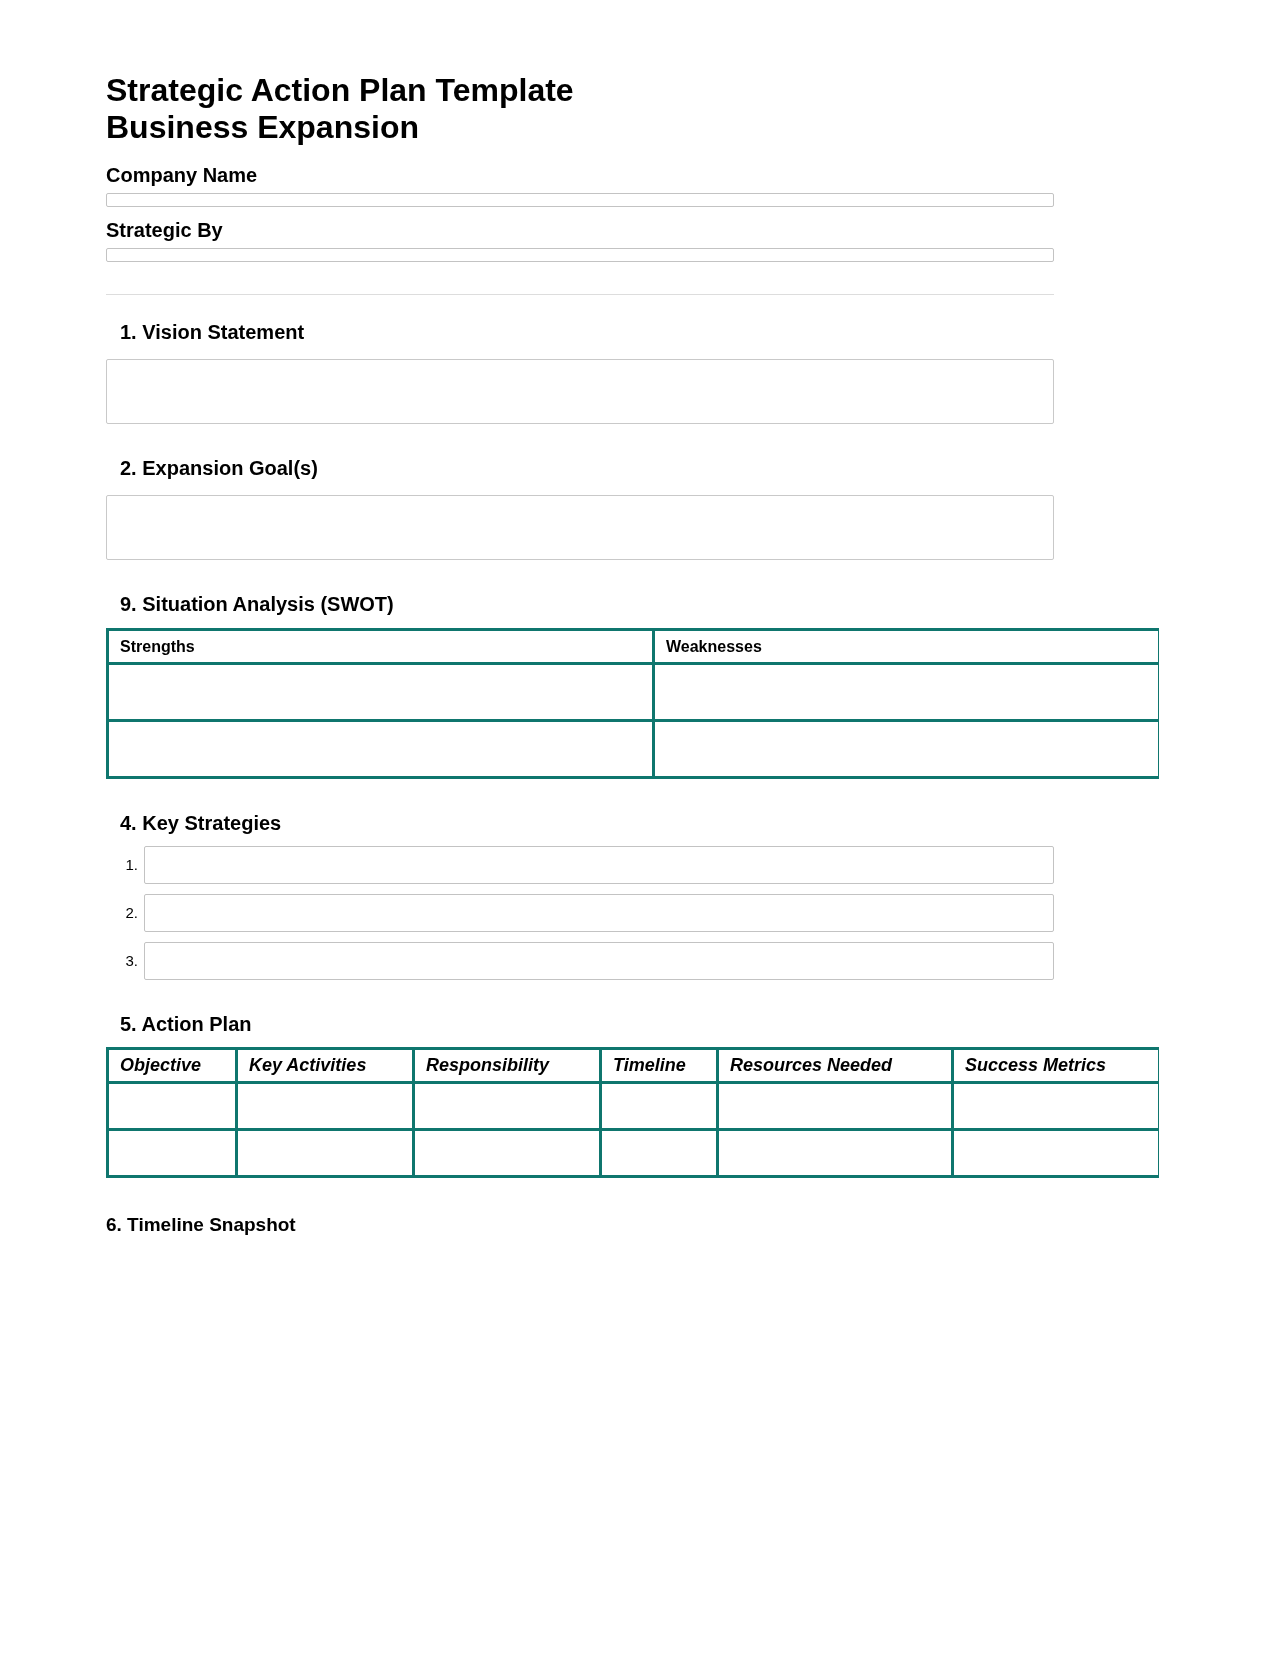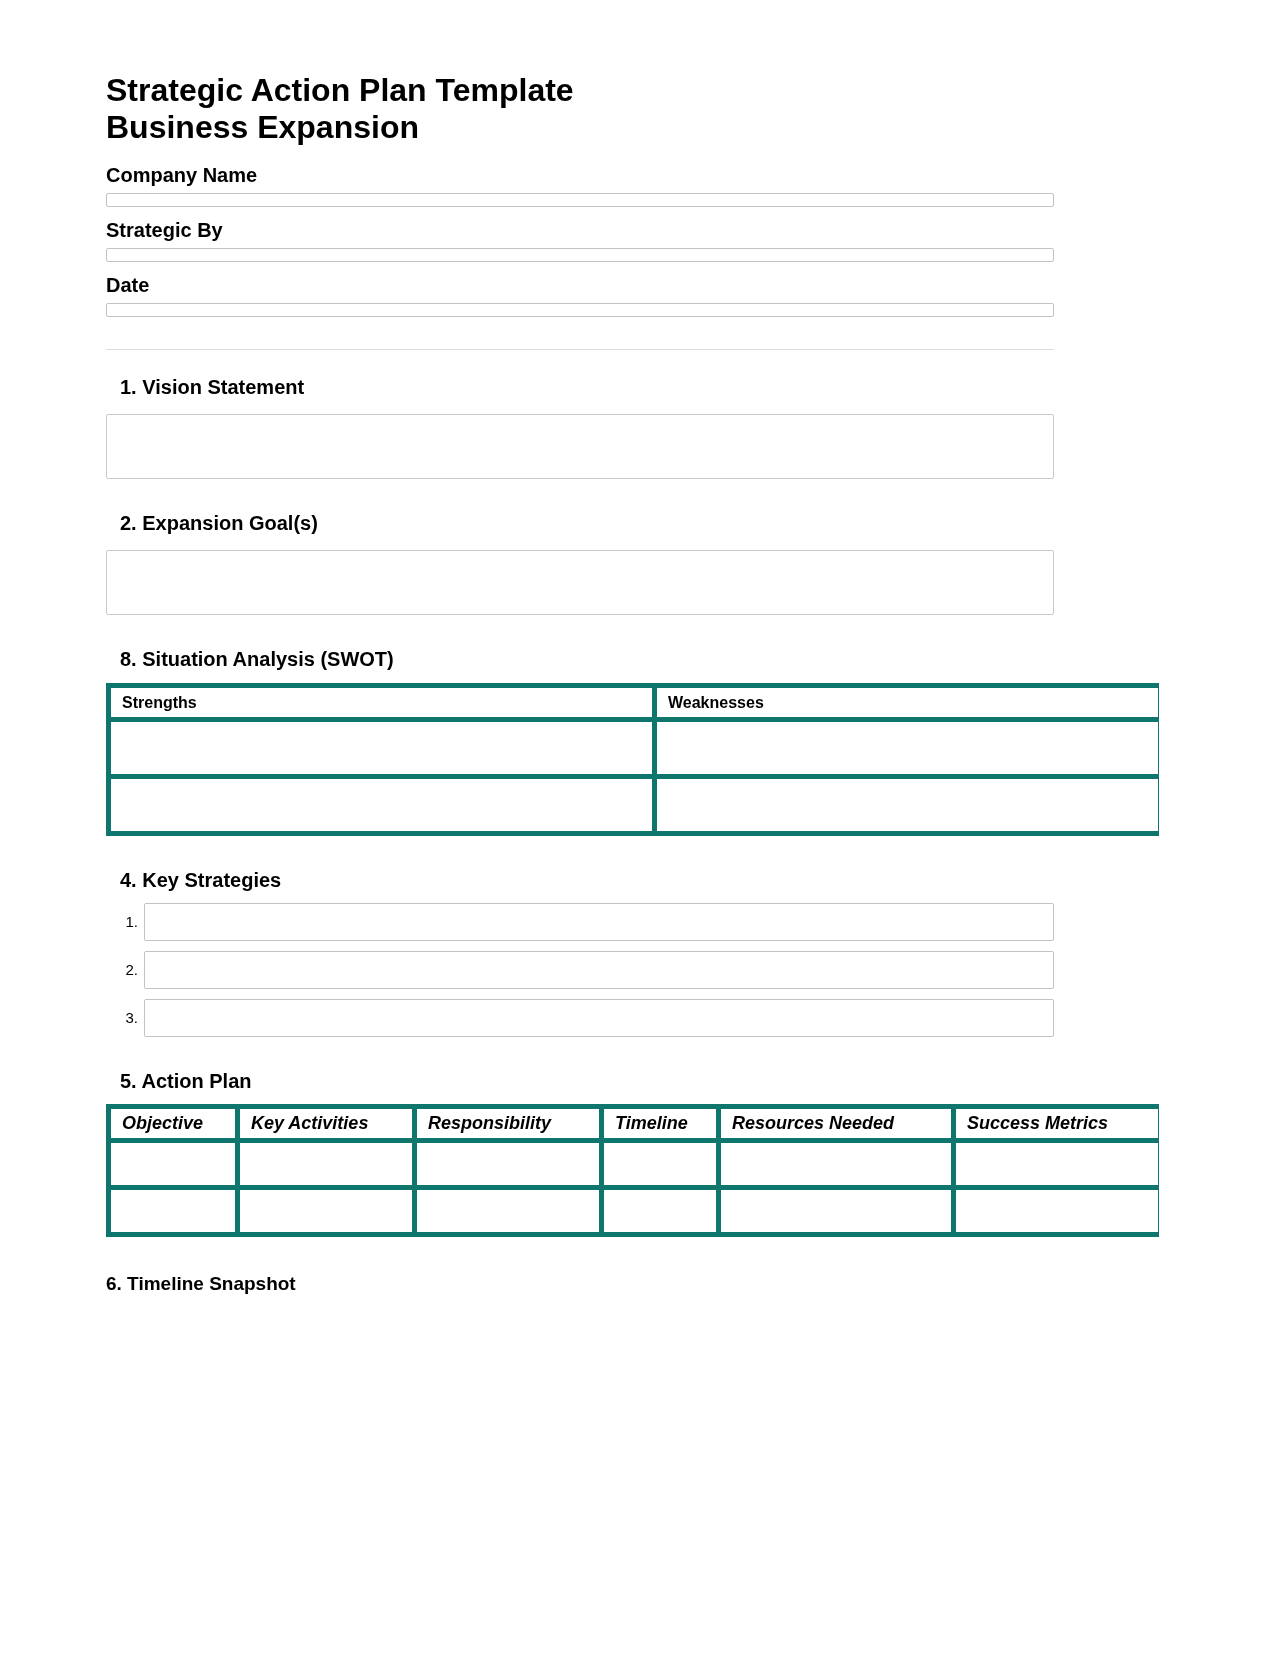--- a/index.html
+++ b/index.html
@@ -27,21 +27,21 @@
   .divider { margin-top:32px; border:none; border-top:1px solid #dddddd; height:0; }
   h2.section-heading { margin-top:33px; font-size:20px; line-height:22px; font-weight:bold;margin-left:14px; }
   h2.section-heading.after-divider { margin-top:26px; }
   .big-box {
     display:block; width:100%; height:65px; margin-top:16px;
     border:1px solid #c9c9c9; border-radius:2px; background:#ffffff;
     font-family:"Liberation Sans", sans-serif; font-size:14px; padding:6px 8px;
     resize:none; outline:none; color:#000;
   }
   table { border-collapse:collapse; width:100%; margin-top:13px; table-layout:fixed; }
-  td, th { border:5px solid #0f766e; background:#ffffff; vertical-align:middle; }
+  td, th { border:3px solid #0f766e; background:#ffffff; vertical-align:middle; }
   th { text-align:left; font-weight:bold; padding:0 11px; }
   .swot-table th { height:34px; font-size:16px; }
   .swot-table td.swot-cell { height:57px; }
   .swot-col-l { width:546px; }
   .swot-col-r { width:506px; }
   .strategy-list { margin-top:12px; }
   .strategy-row { display:flex; height:38px; margin-top:10px; }
   .strategy-row.first { margin-top:0; }
   .strategy-num {
     width:38px; flex:0 0 38px; text-align:right; padding-right:6px;
@@ -71,34 +71,30 @@
     <div class="field first">
       <label class="form-label">Company Name</label>
       <input class="line-input" type="text" value="" style="">
     </div>
 
     <div class="field">
       <label class="form-label">Strategic By</label>
       <input class="line-input" type="text" value="" style="">
     </div>
 
-    <div class="field">
-      <label class="form-label">Date</label>
-      <input class="line-input" type="text" value="" style="">
-    </div>
 
     <hr class="divider">
 
     <h2 class="section-heading after-divider">1. Vision Statement</h2>
     <textarea class="big-box" style=""></textarea>
 
     <h2 class="section-heading">2. Expansion Goal(s)</h2>
     <textarea class="big-box" style=""></textarea>
 
-    <h2 class="section-heading">8. Situation Analysis (SWOT)</h2>
+    <h2 class="section-heading">9. Situation Analysis (SWOT)</h2>
     <table class="swot-table">
       <colgroup>
           <col class="swot-col-l">
           <col class="swot-col-r">
         </colgroup>
       <tbody>
           <tr>
         <th>Strengths</th>
         <th>Weaknesses</th>
       </tr>

